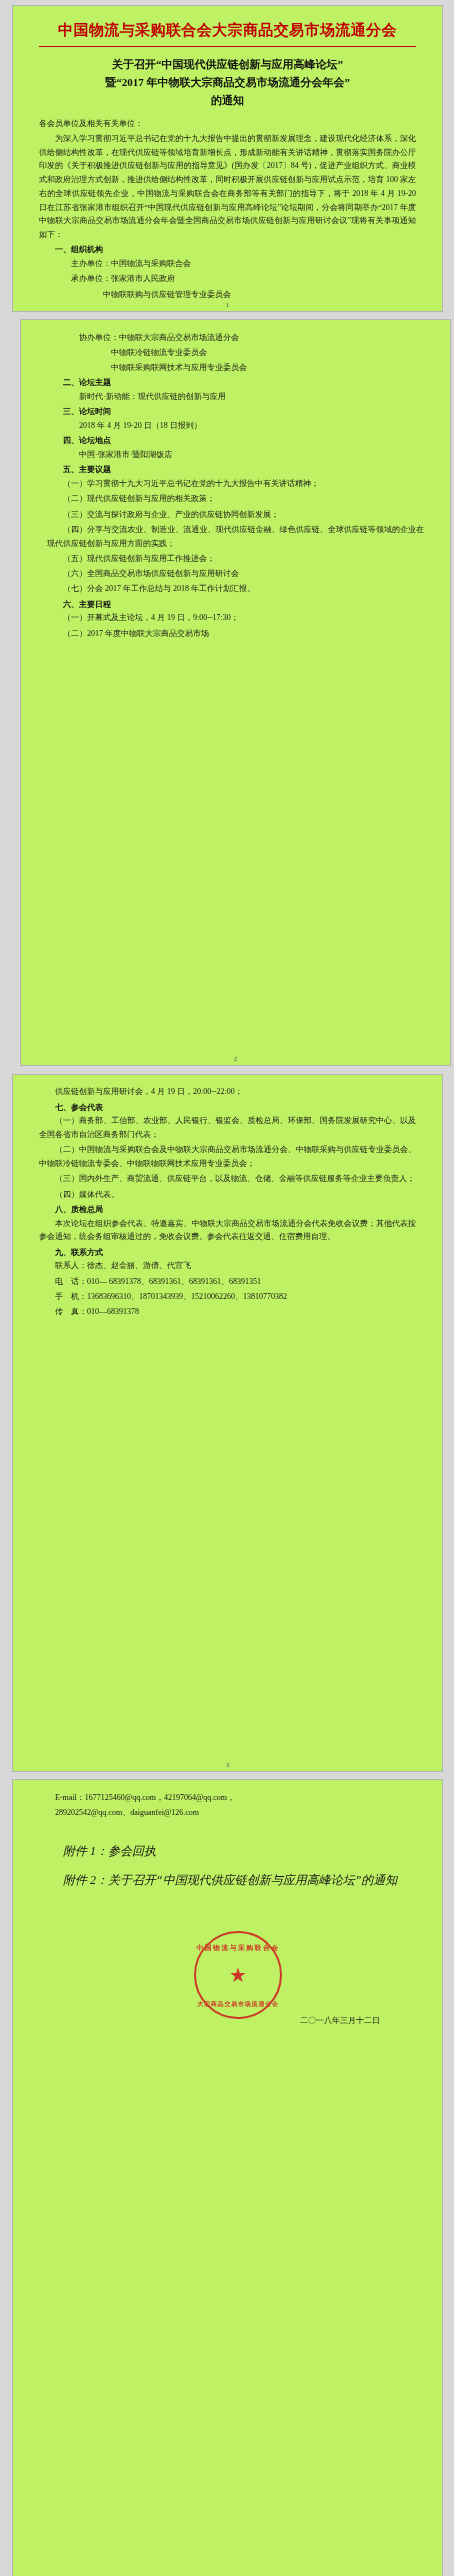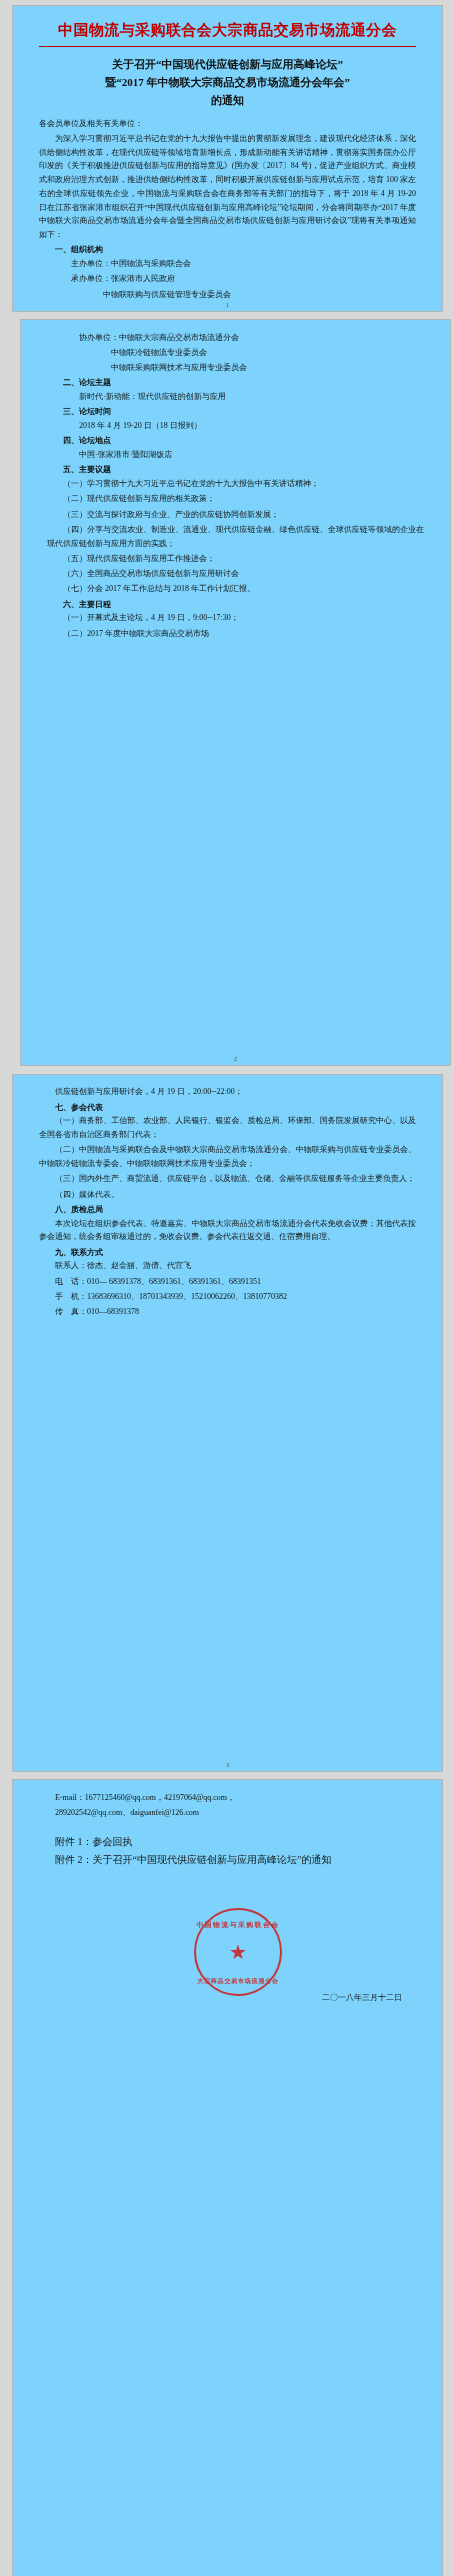--- a/index.html
+++ b/index.html
@@ -11,21 +11,21 @@
   .page-wrap {
     width: 455px;
     margin: 0 auto;
     background: #d8d8d8;
     padding: 4.5px 0 4.5px 0;
     box-sizing: border-box;
   }
   .sheet {
     width: 431px;
     margin: 0 auto 7.6px auto;
-    background: #7dd3fc;
+    background: #bef264;
     border: 0.8px solid #b4b4b4;
     box-sizing: border-box;
     padding: 10.6px 26px 7.6px 26px;
     position: relative;
   }
   .sheet.p1 { min-height: 244px; }
   .sheet.p2 { min-height: 747px; margin-left: 20px; }
   .sheet.p3 { min-height: 698px; }
   .sheet.p4 { min-height: 827px; }
 
@@ -128,32 +128,33 @@
     right: 0;
     bottom: 8.3px;
     text-align: center;
     color: #cf2020;
     font-size: 6px;
     letter-spacing: 0.8px;
     font-weight: bold;
   }
   .sign-date {
     position: absolute;
-    right: 14px;
+    right: 36px;
     top: 111px;
     font-size: 8px;
     color: #141414;
     text-align: center;
   }
   .attach {
-    font-size: 10px;
+    font-size: 12px;
     line-height: 1.72;
     text-indent: 16px;
-    margin: 0;
+    margin: 8px;
     color: #141414;
+    font-style: italic;
   }
   .gap-lg { height: 12px; }
 </style>
 </head>
 <body>
 
 <div class="page-wrap">
 
   <div class="sheet p1">
     <div class="masthead">中国物流与采购联合会大宗商品交易市场流通分会</div>

